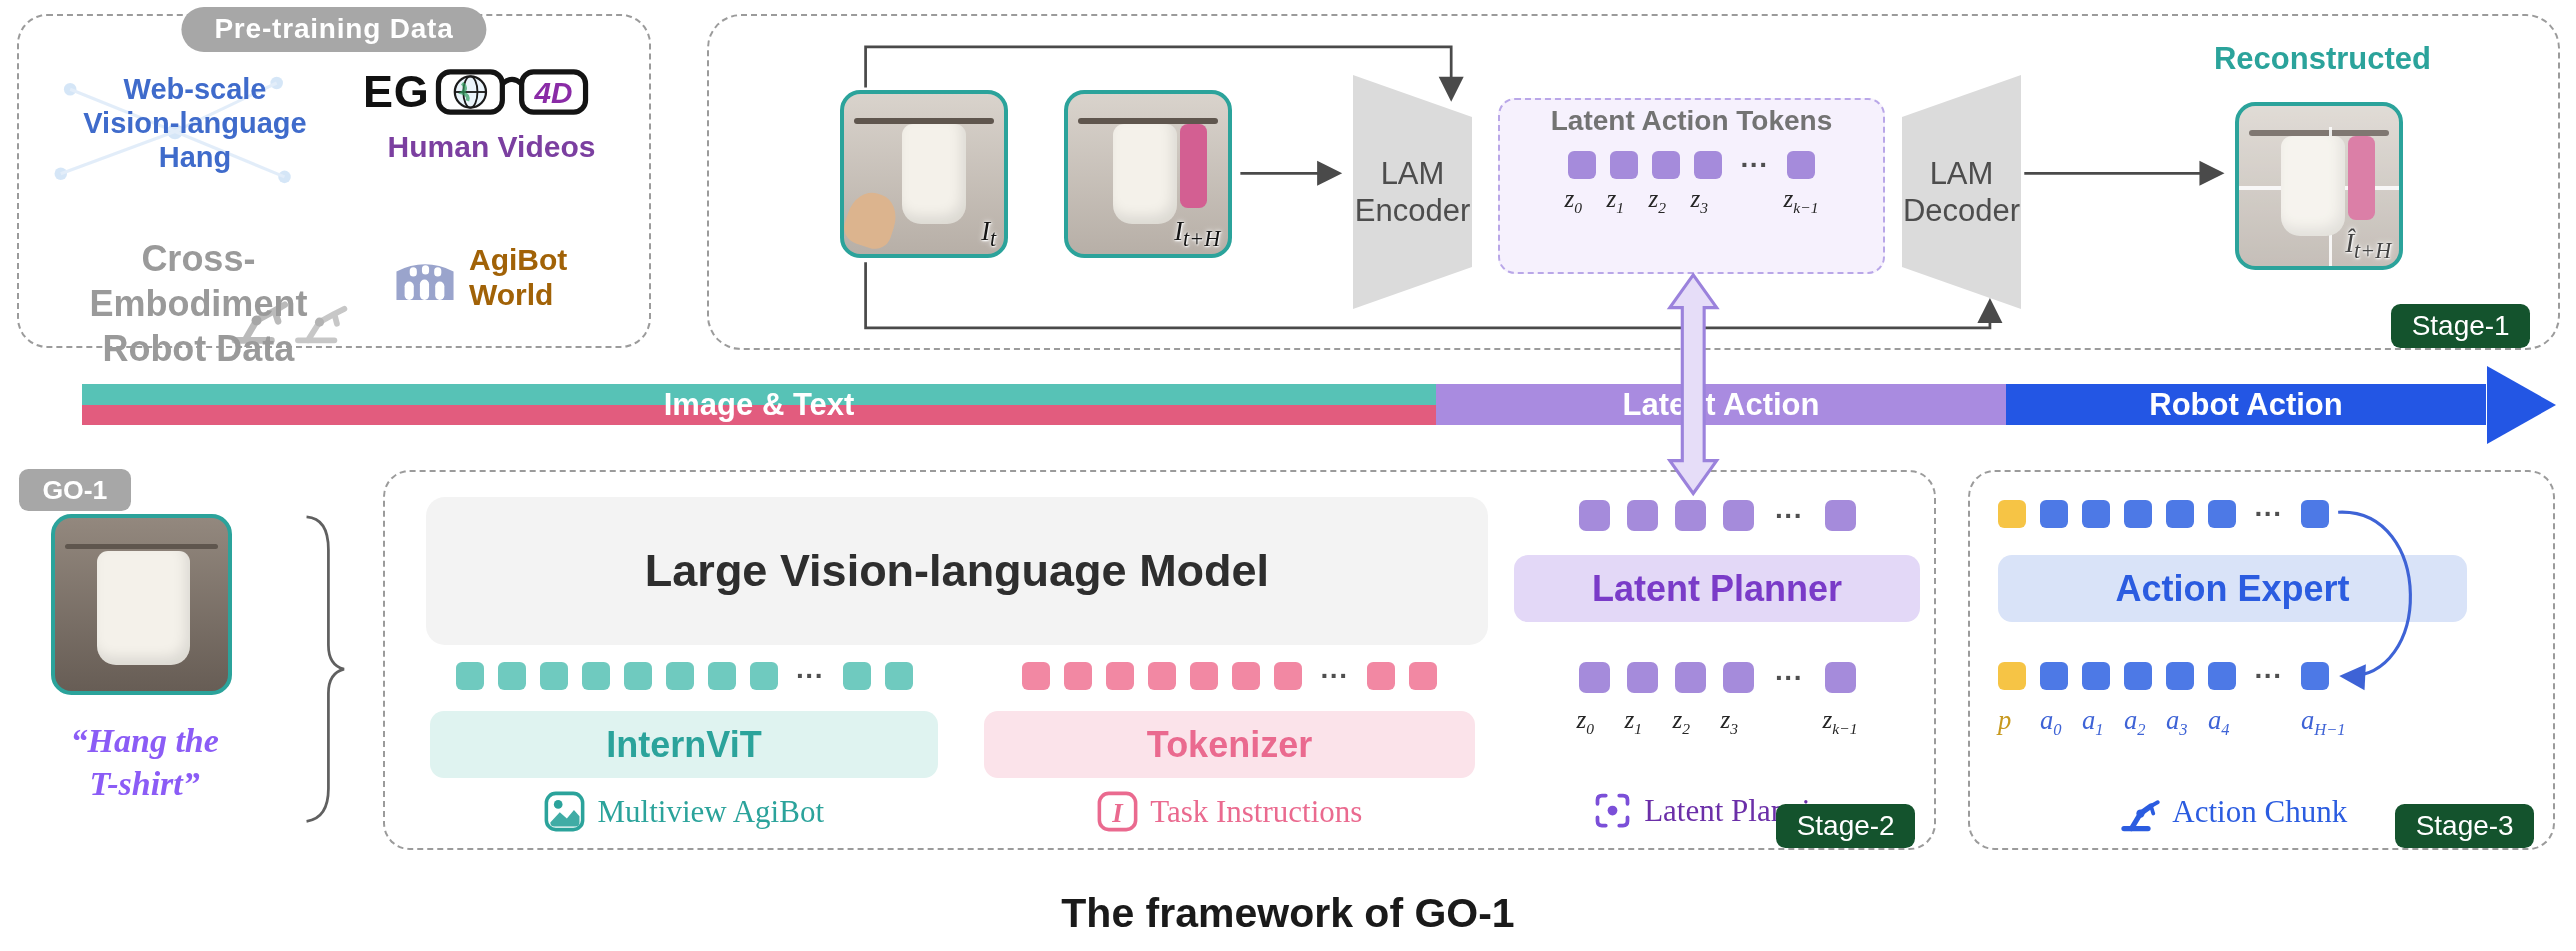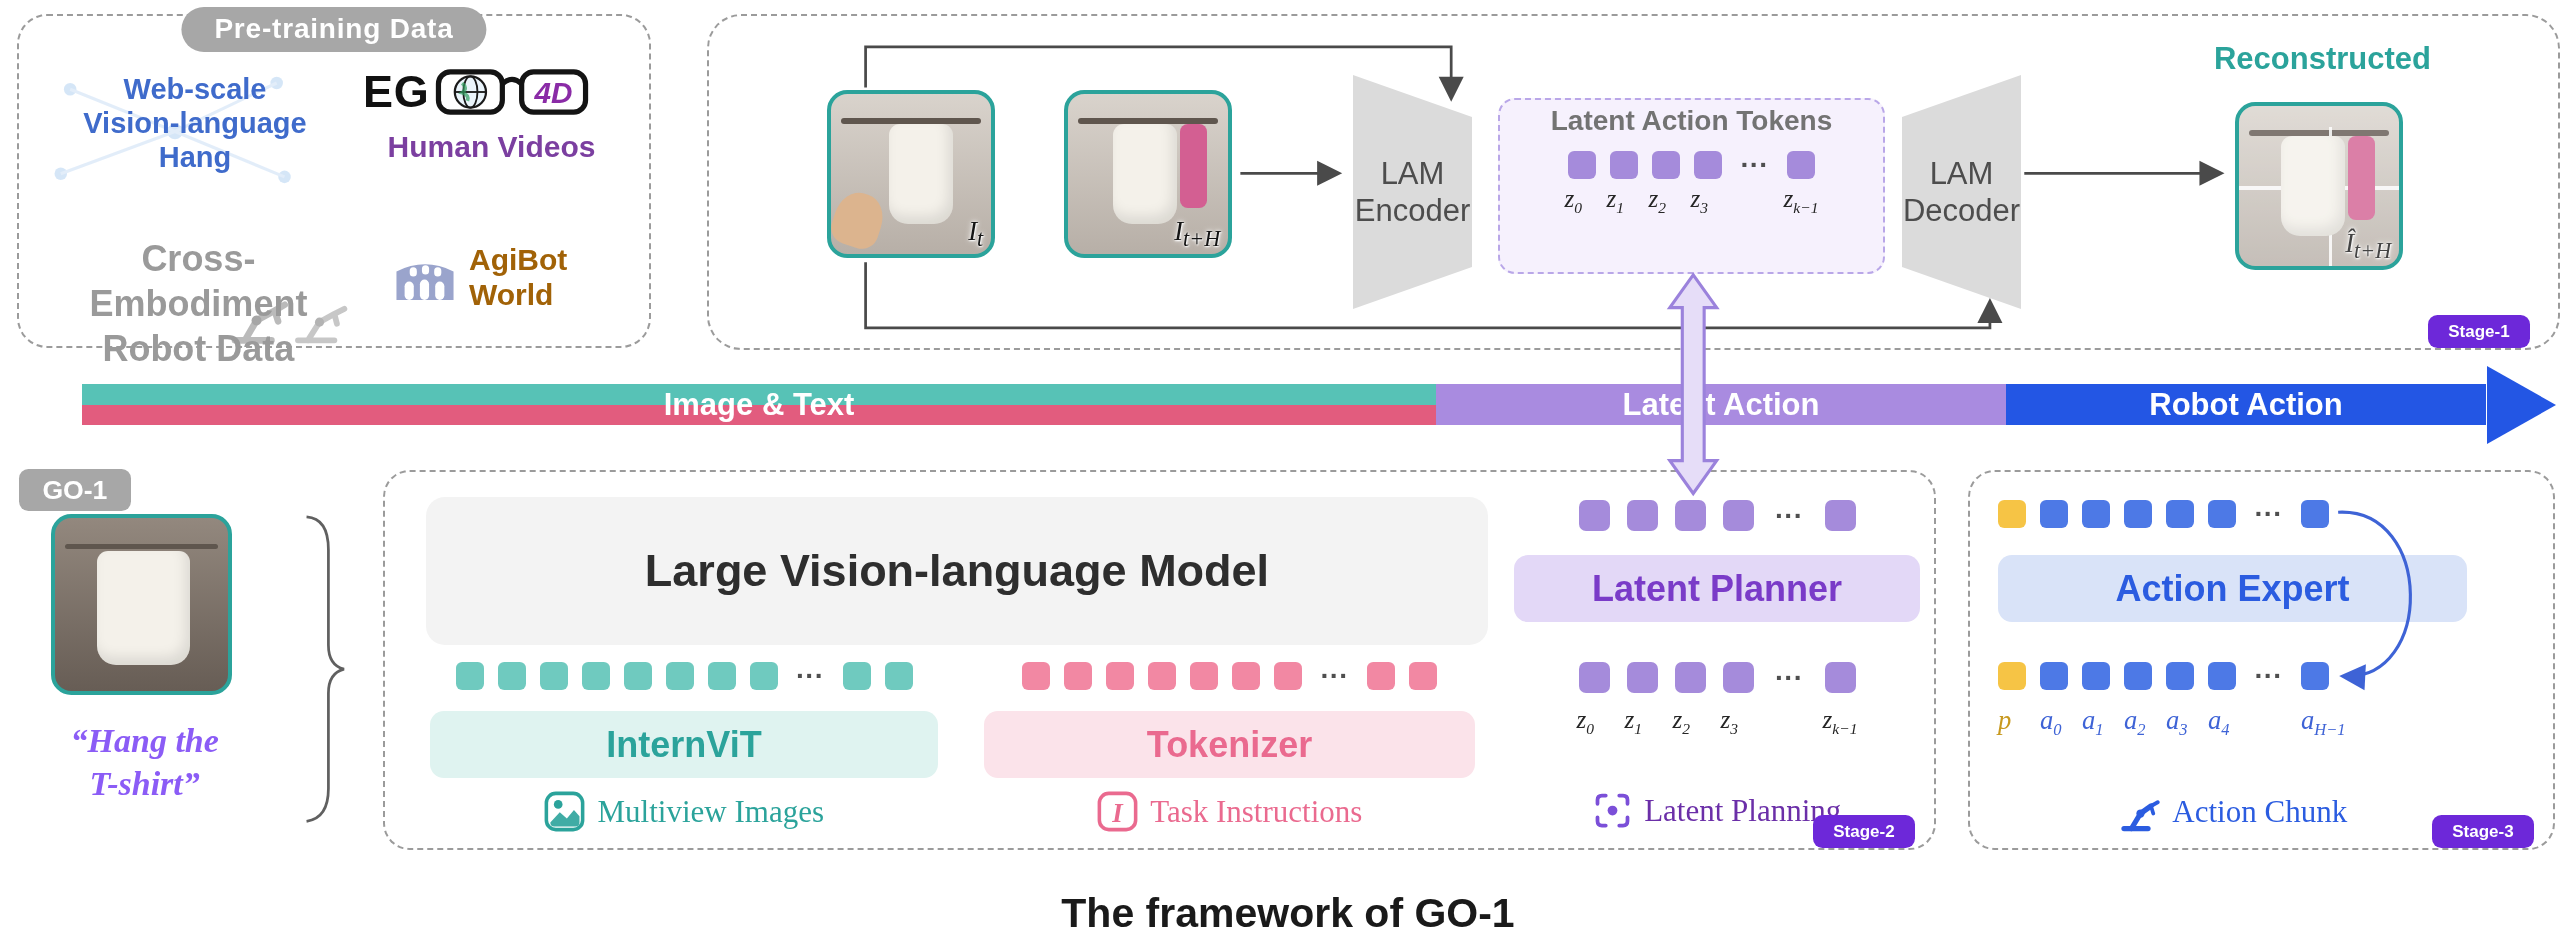--- a/index.html
+++ b/index.html
@@ -11,21 +11,21 @@
   
   .dashed-box{position:absolute;border:2.3px dashed #9b9b9b;border-radius:30px}
   .pretrain{left:17px;top:14px;width:634px;height:334px}
   .stage1{left:707px;top:14px;width:1853px;height:336px;border-radius:34px}
   .stage2{left:383px;top:470px;width:1553px;height:380px;border-radius:26.6px}
   .stage3{left:1968px;top:470px;width:587px;height:380px;border-radius:26.6px}
 
   
   .pill{position:absolute;background:#a7a7a7;color:#fff;font-weight:bold;font-size:28px;
         line-height:1;padding:8.6px 33px;border-radius:25px;letter-spacing:0.8px}
-  .badge{position:absolute;background:#6d28d9;color:#fff;font-weight:bold;font-size:17px;
+  .badge{position:absolute;background:#14532d;color:#fff;font-weight:normal;font-size:28px;
          line-height:1;padding:7.8px 20.3px;border-radius:9.4px}
   .pretrain-pill{left:50%;top:-9.4px;transform:translateX(-50%)}
   .go1-badge{left:19px;top:469px;background:#a7a7a7;color:#fff;font-weight:bold;font-size:26.6px;
              line-height:1;padding:7.8px 23.4px;border-radius:9.4px;position:absolute}
 
   
   .sq-row{display:flex;align-items:center;gap:14px;position:absolute}
   .row-lg{gap:17px}
   .sq{width:28px;height:28px;border-radius:6.2px;flex:0 0 auto}
   .row-lg .sq{width:31px;height:31px;border-radius:7px}
@@ -190,21 +190,21 @@
         <rect x="17" y="16" width="7" height="9" rx="3.5" fill="#fff"></rect>
         <rect x="29" y="14" width="7" height="9" rx="3.5" fill="#fff"></rect>
         <rect x="41" y="16" width="7" height="9" rx="3.5" fill="#fff"></rect>
       </svg>
       <div class="agibot-label preline">AgiBot
 World</div>
     </div>
   </div>
 
   <div class="dashed-box stage1">
-    <div class="photo" style="left:118px;top:74px;width:168px;height:168px">
+    <div class="photo" style="left:131px;top:74px;width:168px;height:168px">
       <div class="ph-rod"></div>
       <div class="ph-shirt" style="left:36%"></div>
       <div class="ph-hand"></div>
       <div class="ph-label">I<sub>t</sub></div>
     </div>
 
     <div class="photo" style="left:355px;top:74px;width:168px;height:168px">
       <div class="ph-rod"></div>
       <div class="ph-shirt" style="left:28%"></div>
       <div class="ph-shirt-pink" style="left:70%"></div>
@@ -302,21 +302,21 @@
 
     <div class="chipbox internvit">InternViT</div>
     <div class="chipbox tokenizer">Tokenizer</div>
 
     <div class="cap-row cap-teal" style="left:45px;top:319px;width:508px">
       <svg width="41" height="41" viewBox="0 0 52 52">
         <rect x="3" y="3" width="46" height="46" rx="12" fill="none" stroke="#2ba39b" stroke-width="4.5"></rect>
         <circle cx="18" cy="17" r="5.5" fill="#2ba39b"></circle>
         <path d="M8 40 L20 27 L29 35 L38 24 L45 32 V40 Q45 45 40 45 H13 Q8 45 8 40 Z" fill="#2ba39b" opacity=".9"></path>
       </svg>
-      <span>Multiview Images</span>
+      <span>Multiview AgiBot</span>
     </div>
     <div class="cap-row cap-pink" style="left:599px;top:319px;width:491px">
       <svg width="41" height="41" viewBox="0 0 52 52" style="font-size:40px">
         <rect x="3" y="3" width="46" height="46" rx="12" fill="none" stroke="#ea6a8f" stroke-width="4.5"></rect>
         <text x="26" y="39" text-anchor="middle" font-family="Liberation Serif,serif" font-style="italic" font-weight="bold" font-size="34" fill="#ea6a8f">I</text>
       </svg>
       <span>Task Instructions</span>
     </div>
 
     <div class="sq-row row-lg center-row" style="left:1129px;top:28px;width:406px">

